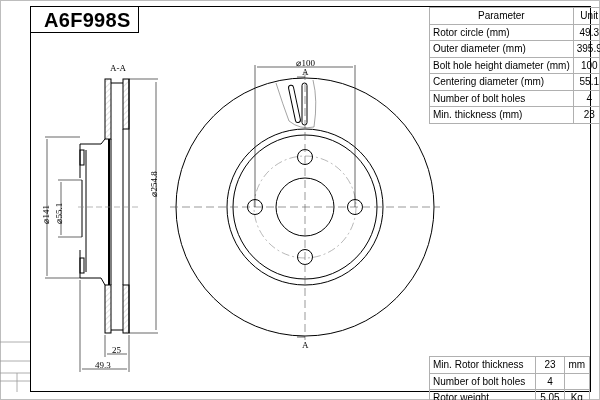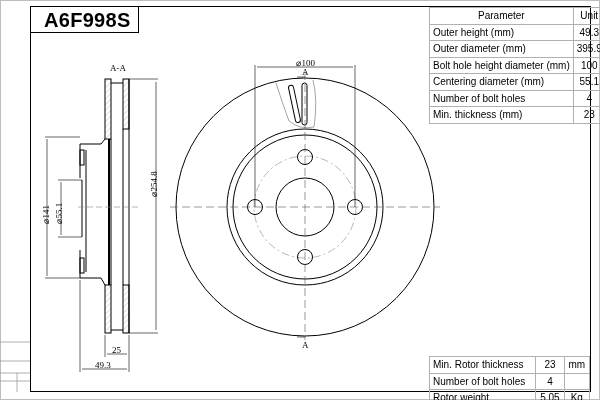--- a/index.html
+++ b/index.html
@@ -116,21 +116,21 @@
   <text class="dimtext" x="302" y="348">A</text>
 </svg>
 
 <table class="spec" id="spec-top">
   <tbody>
       <tr>
     <td class="c">Parameter</td>
     <td class="c">Unit</td>
   </tr>
   <tr>
-        <td>Outer height (mm)</td>
+        <td>Rotor circle (mm)</td>
         <td class="c">49.3</td>
       </tr>
   <tr>
         <td>Outer diameter (mm)</td>
         <td class="c">395.9</td>
       </tr>
   <tr>
         <td>Bolt hole height diameter (mm)</td>
         <td class="c">100</td>
       </tr>

